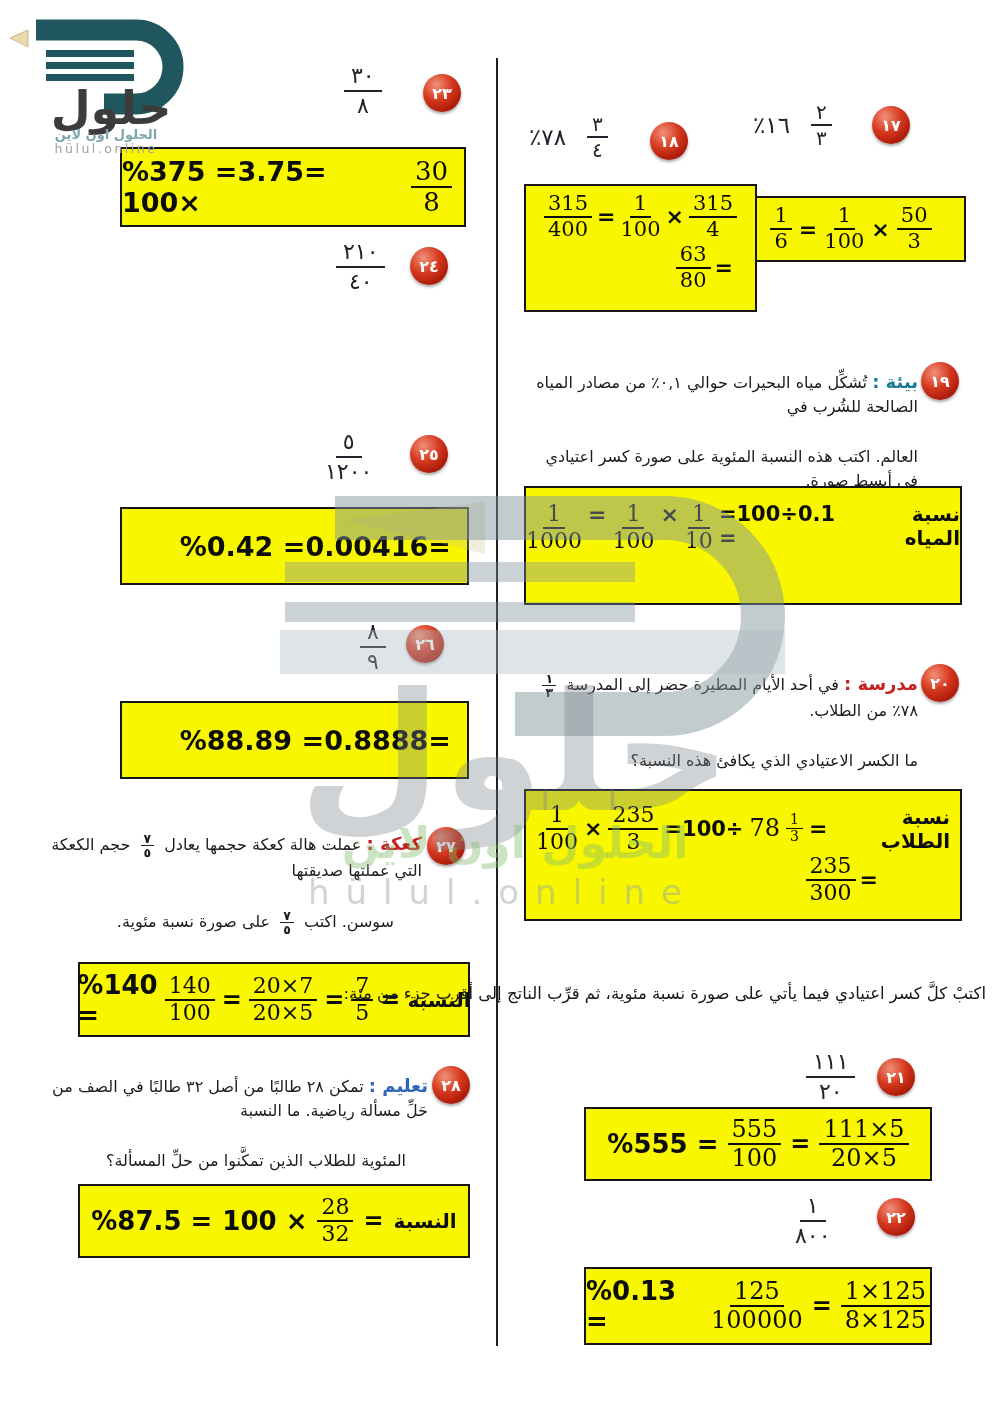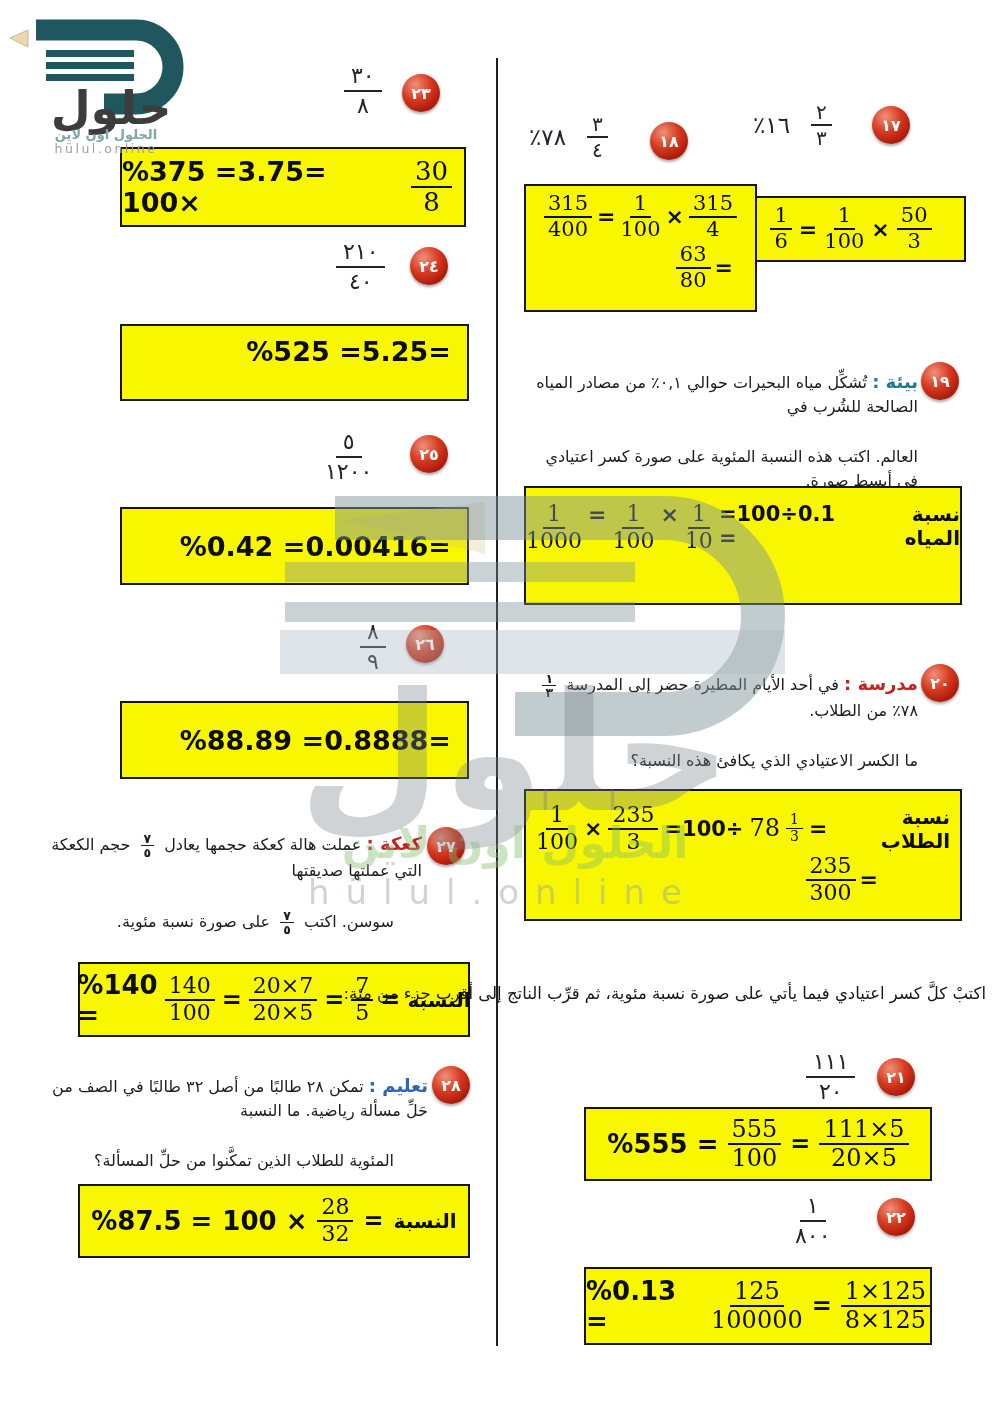--- a/index.html
+++ b/index.html
@@ -47,44 +47,41 @@
     <rect x="40" y="46" width="88" height="7" fill="#20565e"></rect>
     <rect x="40" y="58" width="88" height="7" fill="#20565e"></rect>
     <rect x="40" y="70" width="88" height="7" fill="#20565e"></rect>
     <text x="105" y="120" text-anchor="middle" font-size="46" font-weight="bold" fill="#3c3c3c" font-family="DejaVu Sans, sans-serif">حلول</text>
     <text x="100" y="135" text-anchor="middle" font-size="13" font-weight="bold" fill="#7ea6ab" font-family="DejaVu Sans, sans-serif">الحلول اون لاين</text>
     <text x="100" y="149" text-anchor="middle" font-size="12.5" letter-spacing="2.5" fill="#97a1a1" font-family="DejaVu Sans, sans-serif">hülul.online</text>
   </svg>
 
   <div class="divider" style="left:496px;top:58px;width:2px;height:1288px;"></div>
 
-  <div class="circle" style="left:402px;top:74px;">
+  <div class="circle" style="left:423px;top:74px;">
       <span>٢٣</span>
     </div>
   <div class="hfr" style="left:344px;top:62px;">
     <span class="fn">٣٠</span>
       <span>٨</span>
   </div>
   <div class="ybox" style="left:120px;top:147px;width:346px;height:80px;justify-content:flex-end;padding-right:12px;gap:10px;align-items:center;">
     <span class="bt s27">%375 =3.75= 100×</span>
     <span class="fr s26">
         <span class="fn">30</span>
         <span>8</span>
       </span>
   </div>
 
   <div class="circle" style="left:410px;top:247px;">
       <span>٢٤</span>
     </div>
   <div class="hfr" style="left:336px;top:238px;">
     <span class="fn">٢١٠</span>
       <span>٤٠</span>
-  </div>
-  <div class="ybox" style="left:120px;top:324px;width:349px;height:77px;align-items:flex-start;justify-content:flex-end;padding:10px 16px 0 0;">
-    <span class="bt s27">%525 =5.25=</span>
   </div>
 
   <div class="circle" style="left:410px;top:435px;">
       <span>٢٥</span>
     </div>
   <div class="hfr" style="left:325px;top:428px;">
     <span class="fn">٥</span>
       <span>١٢٠٠</span>
   </div>
   <div class="ybox" style="left:120px;top:507px;width:349px;height:78px;justify-content:flex-end;padding-right:16px;">
@@ -145,21 +142,21 @@
   </div>
 
   <div class="circle" style="left:432px;top:1066px;">
       <span>٢٨</span>
     </div>
   <div class="stmt" style="left:28px;top:1072px;width:400px;">
     <div>
       <span class="kw kw-blue">تعليم :</span>
       <span>تمكن ٢٨ طالبًا من أصل ٣٢ طالبًا في الصف من حَلِّ مسألة رياضية. ما النسبة</span>
     </div>
-    <div class="ln2" style="margin-right:34px;">
+    <div class="ln2" style="margin-right:22px;">
       <span>المئوية للطلاب الذين تمكَّنوا من حلِّ المسألة؟</span>
     </div>
   </div>
   <div class="ybox" style="left:78px;top:1184px;width:392px;height:74px;justify-content:center;gap:10px;">
     <span class="bt s26">%87.5 =</span>
     <span class="bt s26">100 ×</span>
     <span class="fr s22">
         <span class="fn">28</span>
         <span>32</span>
       </span>

